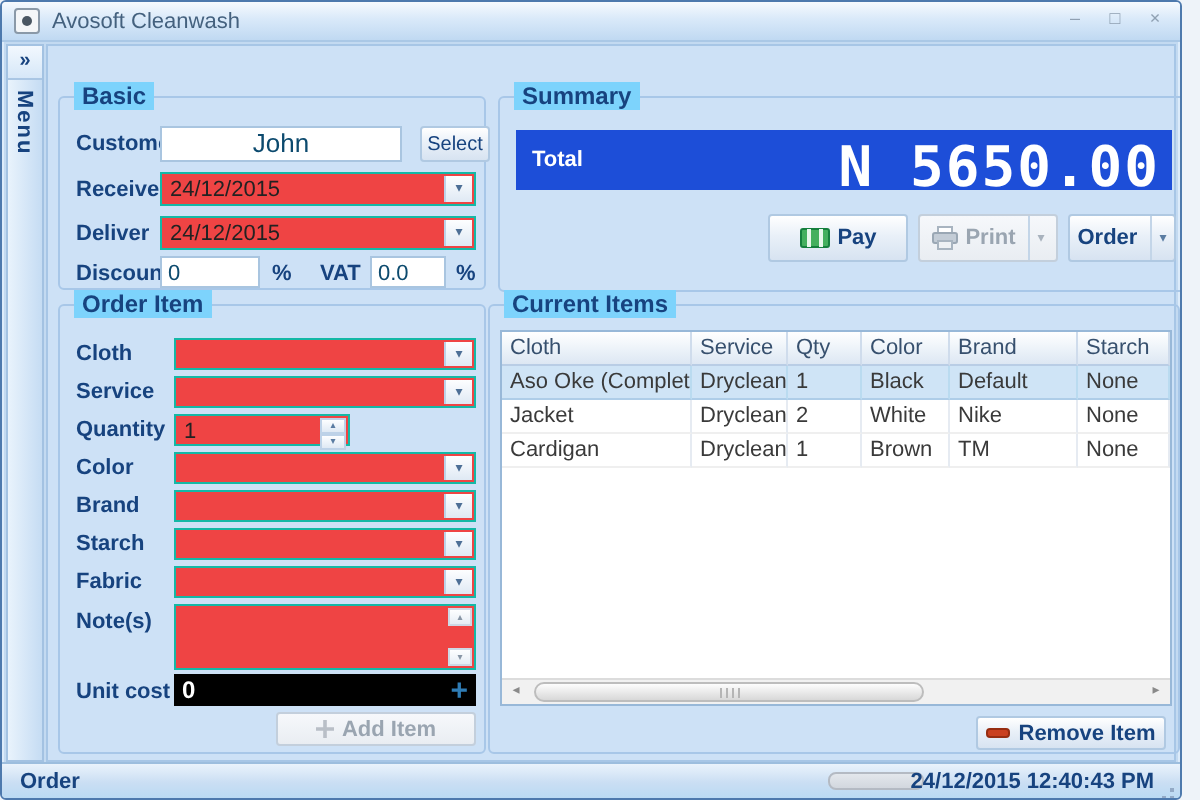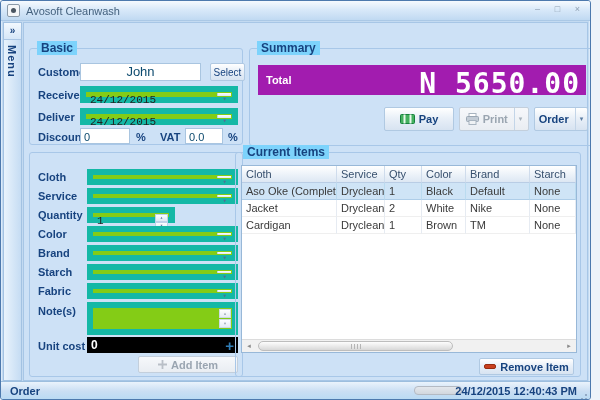--- a/index.html
+++ b/index.html
@@ -52,34 +52,34 @@
   .txt { position:absolute; background:#fff; border:1px solid #a9c5e0; font-size:11px;
          color:#0c4a6e; padding:1px 3px; line-height:14px; }
   .center { text-align:center; font-size:13px; }
 
   .btn { position:absolute; background:linear-gradient(#ffffff,#e9f0f8 45%,#d7e3f1);
          border:1px solid #b0c9e2; border-radius:2px; font-size:11px; font-weight:bold;
          color:#17437f; display:flex; align-items:center; justify-content:center; gap:4px;
          cursor:pointer; }
   .btn.disabled { color:#9aa5b1; background:linear-gradient(#f6f8fb,#e9edf2); border-color:#c3cfdc; cursor:default; }
 
-  .combo { position:absolute; background:#84cc16; border:6px solid #14b8a6;font-family:Liberation Mono, monospace; }
+  .combo { position:absolute; background:#ef4444; border:1px solid #14b8a6; }
   .combo .drop { position:absolute; right:1px; top:1px; bottom:1px; width:14px;
                  background:linear-gradient(#fdfeff,#dfe9f4); border-left:1px solid #bdd2e8;
                  font-size:7px; color:#4d6f96; text-align:center; line-height:13px; cursor:pointer; }
   .combo .val { font-size:11px; color:#222; padding:1px 4px; line-height:14px; display:block; }
 
   .spin { position:absolute; right:1px; top:1px; bottom:1px; width:13px; display:flex; flex-direction:column; }
   .spin span { flex:1; font-size:5px; line-height:6px; text-align:center; color:#5a7ca2;
                background:linear-gradient(#fdfeff,#dfe9f4); border:1px solid #bdd2e8; cursor:pointer; }
 
   .black-bar { position:absolute; background:#000; color:#fff; }
 
   
-  .total-bar { position:absolute; left:8px; right:8px; top:16px; height:30px; background:#a21caf; }
+  .total-bar { position:absolute; left:8px; right:8px; top:16px; height:30px; background:#1d4ed8; }
   .total-label { position:absolute; left:8px; top:9px; font-size:11px; font-weight:bold; color:#fff; }
   .total-value { position:absolute; right:6px; top:2px; font-family:"DejaVu Sans Mono",monospace;
                  font-size:28px; font-weight:bold; color:#fff; letter-spacing:1px; }
 
   
   .table { position:absolute; left:5px; top:12px; width:336px; height:188px; background:#fff;
            border:1px solid #98b8d8; overflow:hidden; }
   .t-row { display:grid; grid-template-columns:95px 48px 37px 44px 64px 1fr; height:17px; }
   .t-head .t-cell { background:linear-gradient(#ffffff,#eaf1f8 60%,#dde7f3);
                     border-bottom:1px solid #b9cde5; border-right:1px solid #cfdcec;
@@ -188,20 +188,21 @@
         <span>Print</span>
         <span class="split-arrow">▾</span>
       </div>
       <div class="btn" style="left:284px; top:58px; width:54px; height:24px;">
         <span>Order</span>
         <span class="split-arrow">▾</span>
       </div>
     </div>
 
     <div class="group" style="left:5px; top:129px; width:214px; height:225px;">
+      <span class="legend">Order Item</span>
 
       <span class="lbl" style="left:8px; top:18px;">Cloth</span>
       <div class="combo" style="left:57px; top:16px; width:151px; height:16px;">
         <span class="drop">▾</span>
       </div>
 
       <span class="lbl" style="left:8px; top:37px;">Service</span>
       <div class="combo" style="left:57px; top:35px; width:151px; height:16px;">
         <span class="drop">▾</span>
       </div>
@@ -250,21 +251,21 @@
       </div>
 
       <div class="btn disabled" style="left:108px; top:203px; width:100px; height:17px;">
         <span class="icon"><svg width="9" height="9" viewBox="0 0 10 10">
               <path d="M4 0h2v4h4v2H6v4H4V6H0V4h4z" fill="#b9bfc7"></path>
             </svg></span>
         <span>Add Item</span>
       </div>
     </div>
 
-    <div class="group" style="left:211px; top:129px; width:346px; height:225px;">
+    <div class="group" style="left:220px; top:129px; width:346px; height:225px;">
       <span class="legend">Current Items</span>
 
       <div class="table">
         <div class="t-row t-head">
           <span class="t-cell">Cloth</span>
           <span class="t-cell">Service</span>
           <span class="t-cell">Qty</span>
           <span class="t-cell">Color</span>
           <span class="t-cell">Brand</span>
           <span class="t-cell">Starch</span>

